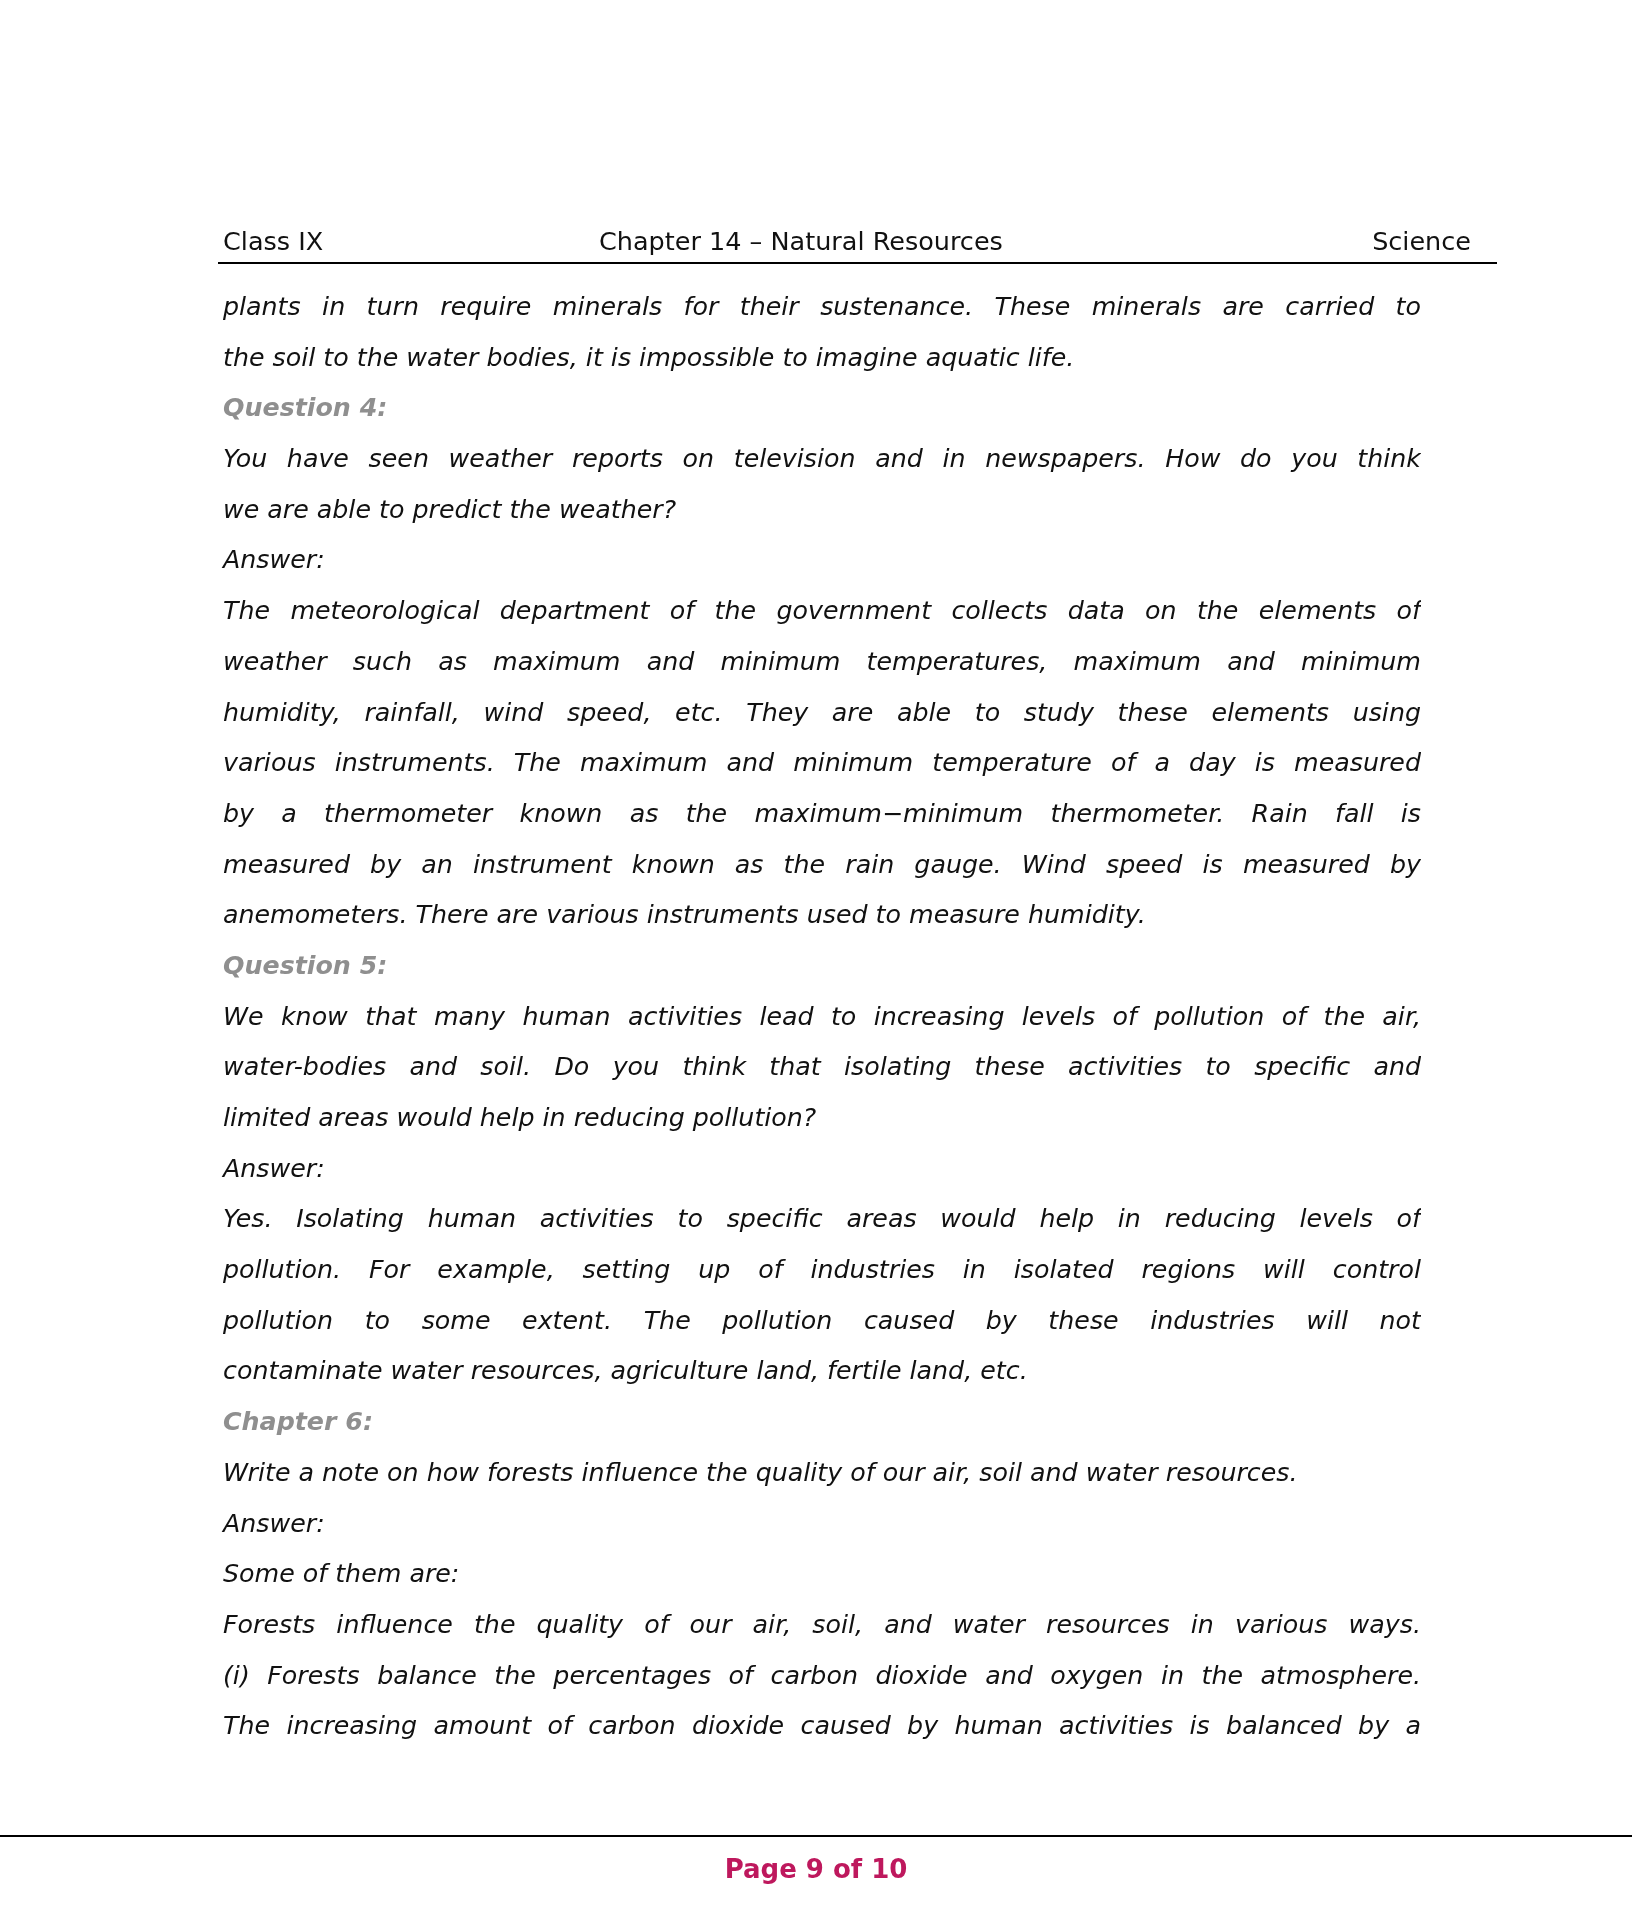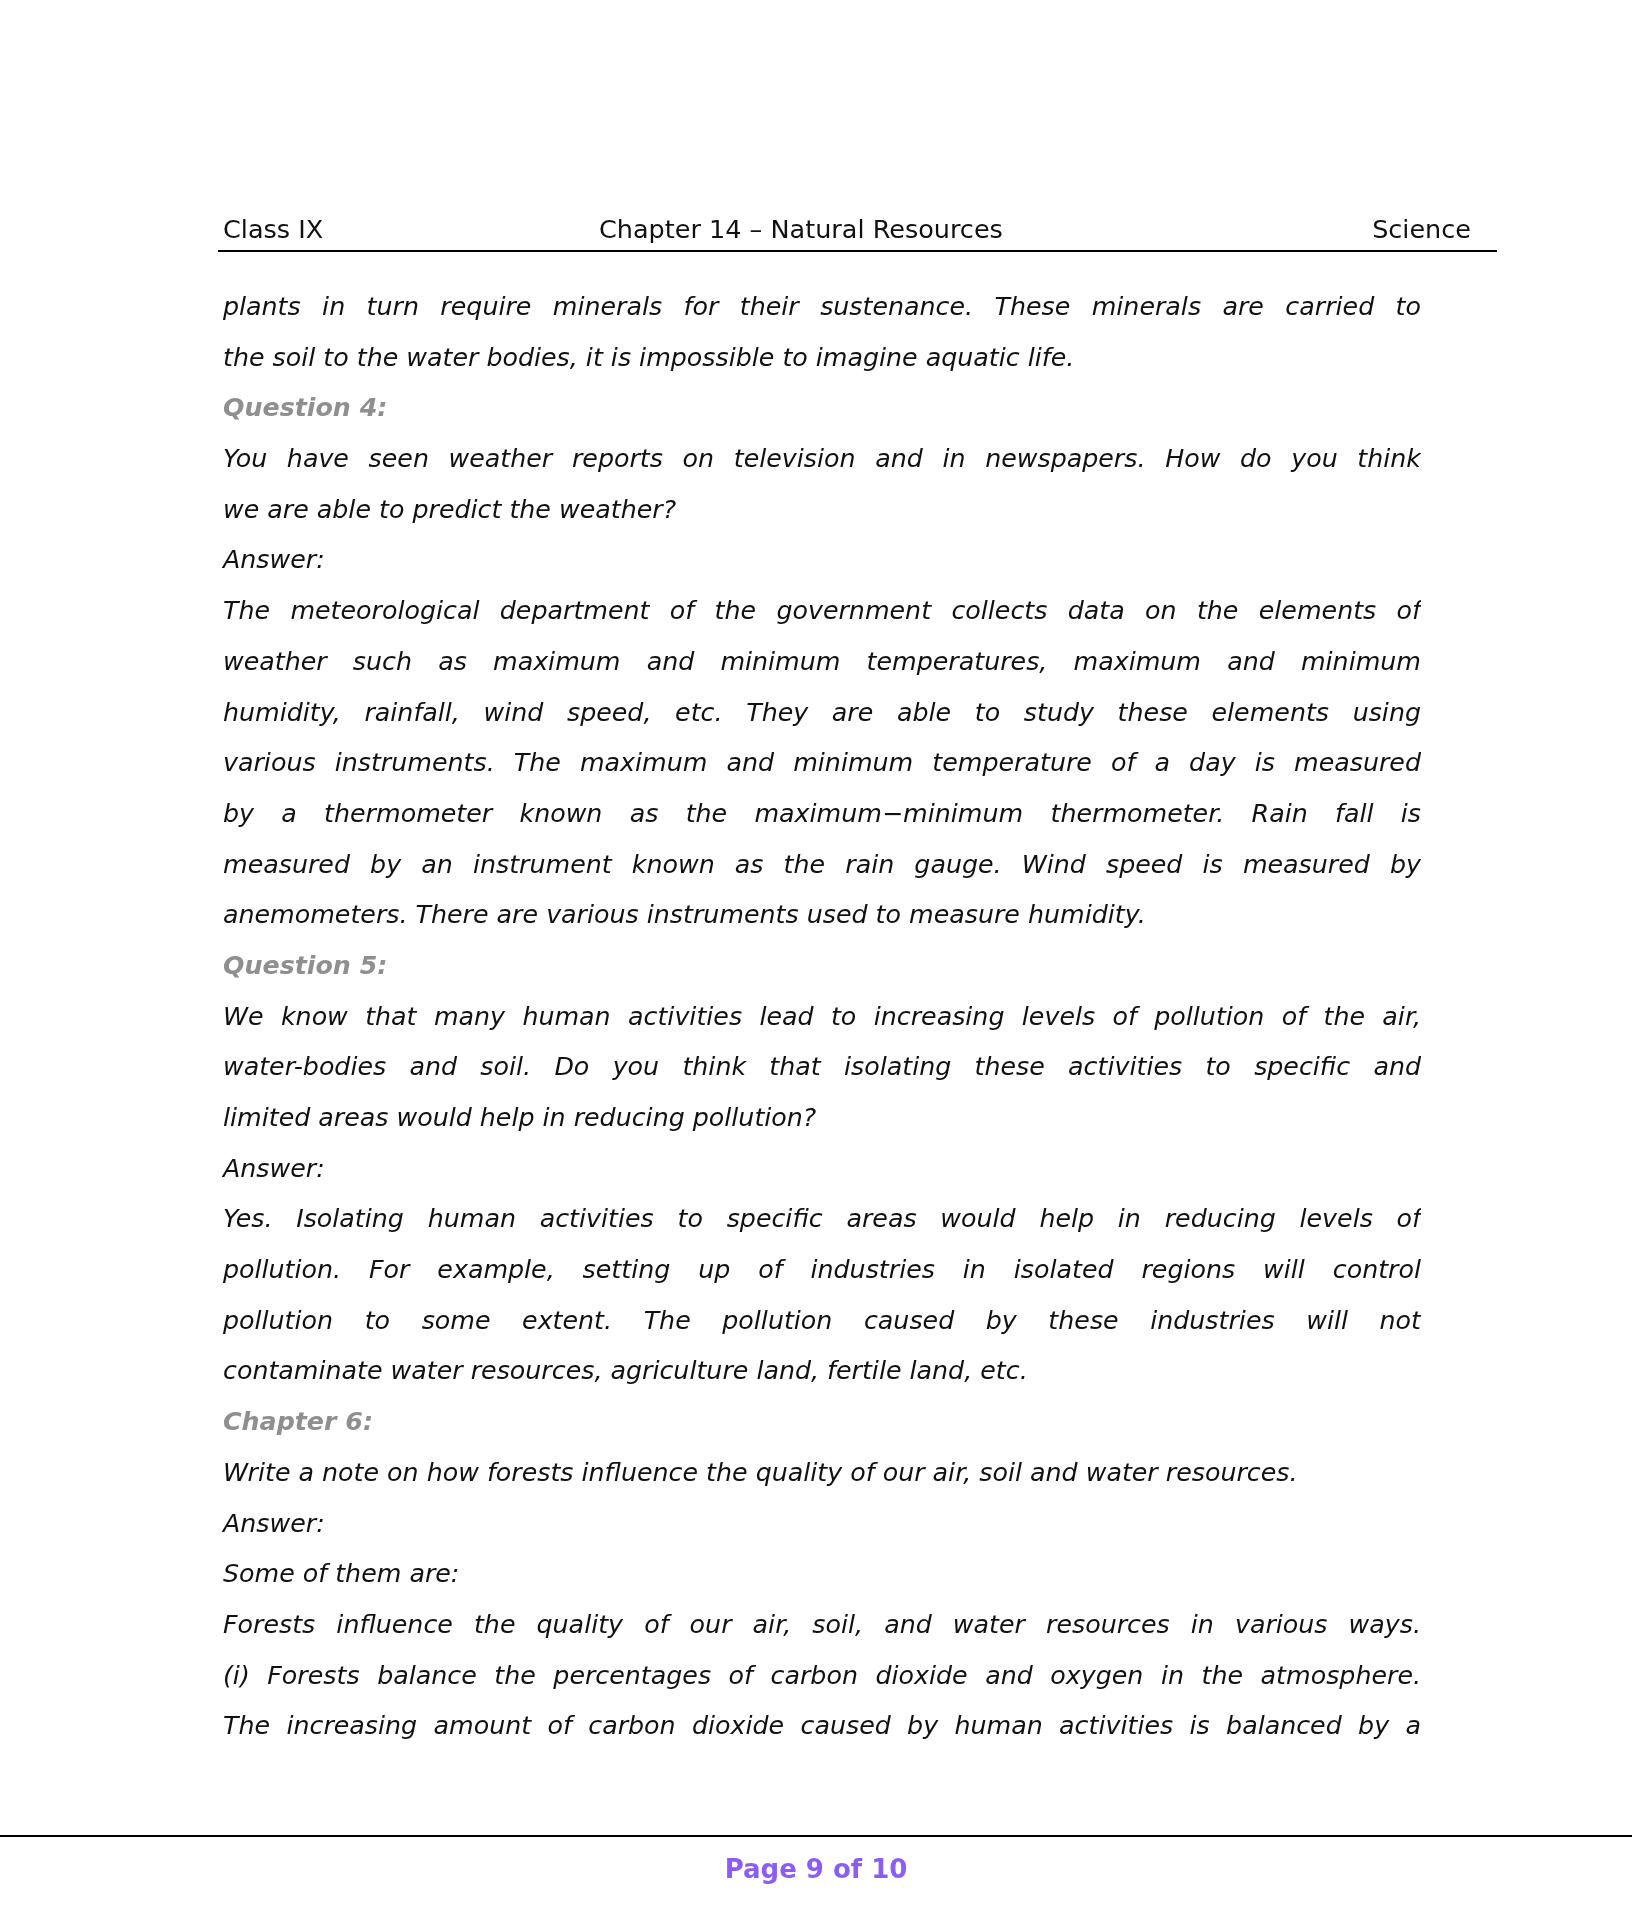--- a/index.html
+++ b/index.html
@@ -11,21 +11,21 @@
       width: 1632px;
       height: 1915px;
       position: relative;
       overflow: hidden;
       font-family: "DejaVu Sans", sans-serif;
       color: #000000;
     }
     .page-header {
       position: absolute;
       left: 218px;
-      top: 212px;
+      top: 224px;
       width: 1279px;
       height: 38px;
       border-bottom: 2.5px solid #000000;
     }
     .hdr {
       position: absolute;
       top: 0;
       font-size: 25.5px;
       line-height: 34px;
       white-space: nowrap;
@@ -72,21 +72,21 @@
     }
     .footer-page {
       position: absolute;
       left: 0;
       top: 1852px;
       width: 1632px;
       text-align: center;
       font-size: 26px;
       line-height: 34px;
       font-weight: bold;
-      color: #8b5cf6;
+      color: #be185d;
     }
   </style>
 </head>
 <body>
 
 <div class="page-header">
   <span class="hdr hdr-left">Class IX</span>
   <span class="hdr hdr-center">Chapter 14 – Natural Resources</span>
   <span class="hdr hdr-right">Science</span>
 </div>

